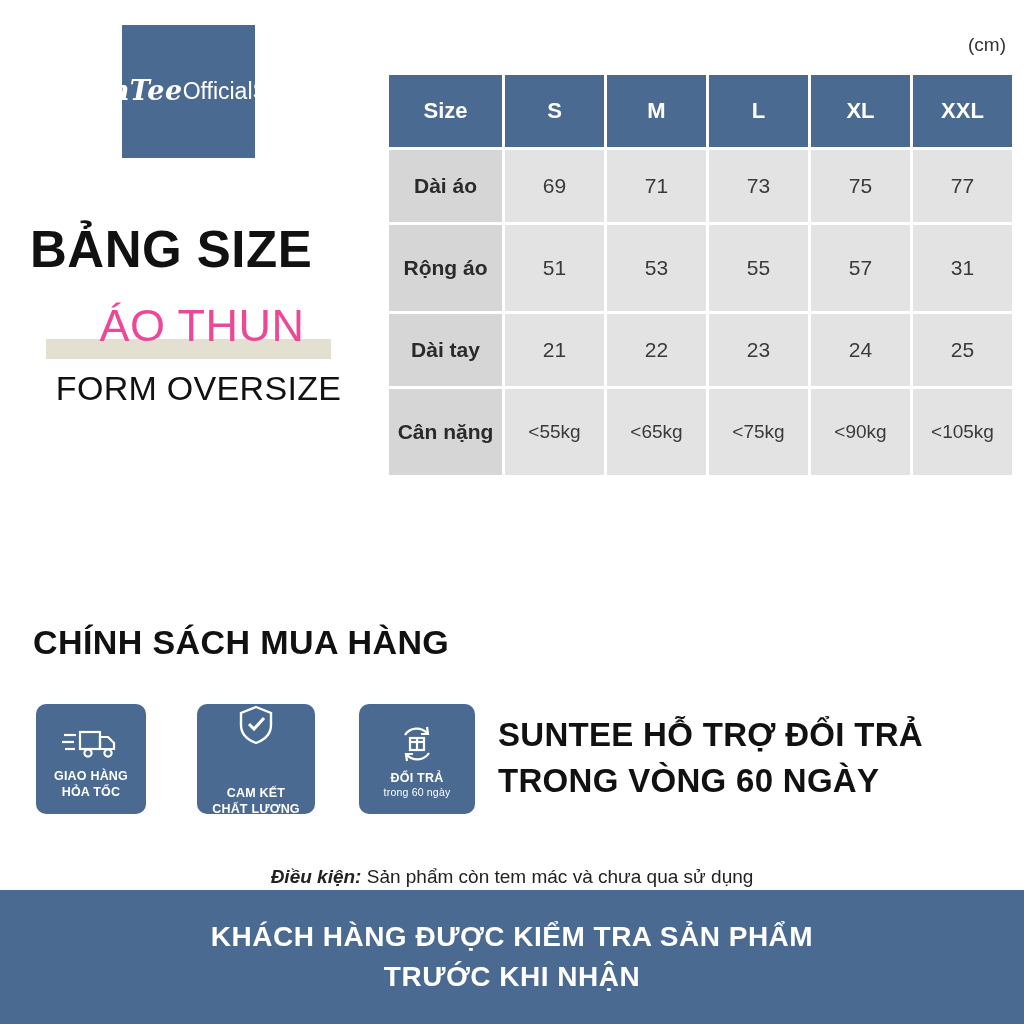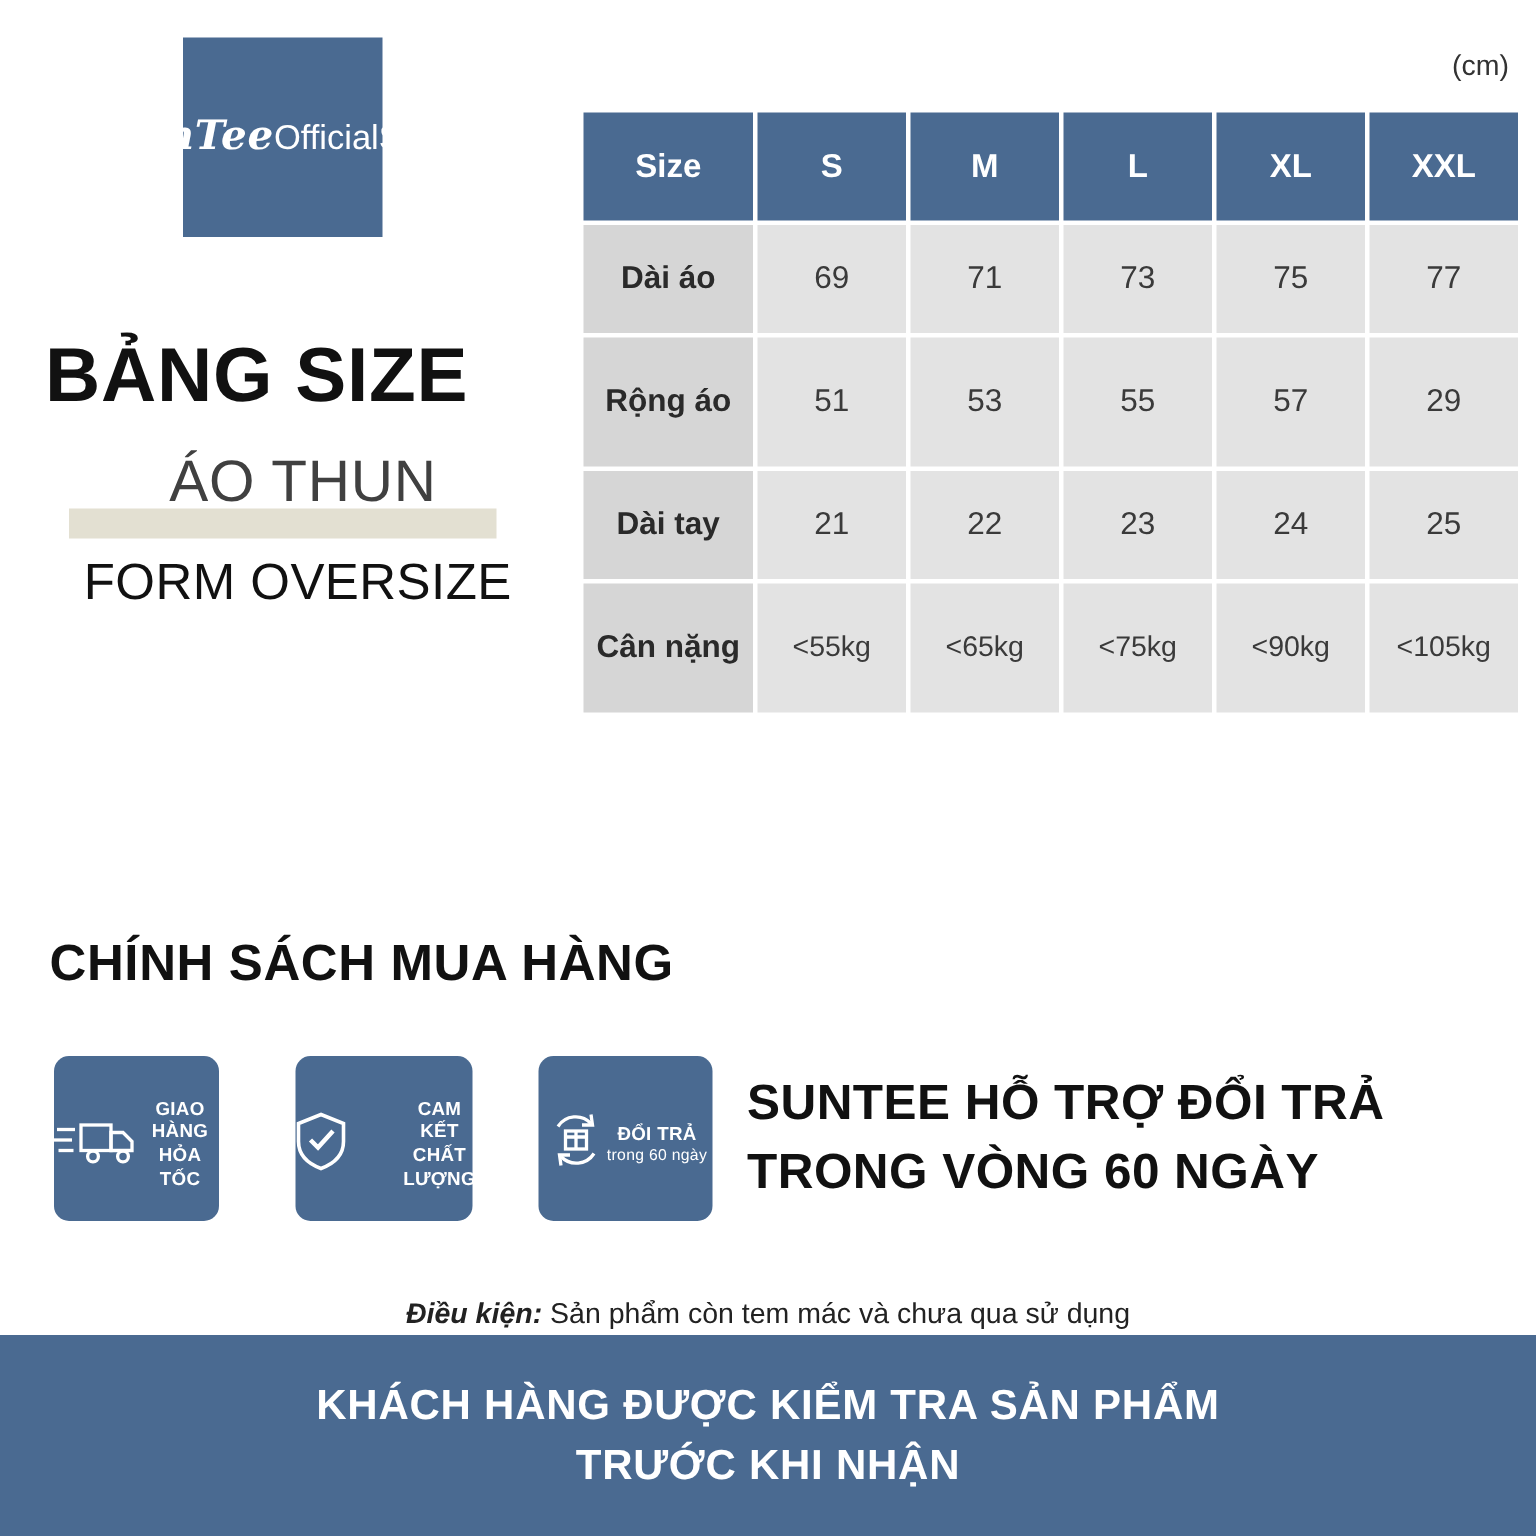--- a/index.html
+++ b/index.html
@@ -67,23 +67,23 @@
   .title-highlight {
     position: absolute;
     left: 46px; top: 339px;
     width: 285px; height: 20px;
     background: #e3e0d2;
     z-index: 1;
   }
   .title-sub {
     position: relative;
     z-index: 2;
-    font-size: 39px;
-    font-weight: 400;
-    color: #404040;
+    font-size: 45px;
+    font-weight: 400;
+    color: #ec4899;
     letter-spacing: 0.5px;
   }
   .title-form {
     position: absolute;
     left: 36px; top: 369px;
     width: 325px;
     text-align: center;
     font-size: 34px;
     font-weight: 400;
     color: #111111;
@@ -158,21 +158,21 @@
   }
 
   
   .badge {
     position: absolute;
     width: 110px; height: 110px;
     background: #4a6a91;
     border-radius: 10px;
     color: #ffffff;
     display: flex;
-    flex-direction: row;
+    flex-direction: column;
     align-items: center;
     justify-content: center;
     padding-top: 4px;
   }
   .badge-1 { left: 36px; top: 704px; }
   .badge-2 { left: 197px; top: 704px; width: 118px; gap: 36px; }
   .badge-3 { left: 359px; top: 704px; width: 116px; }
   .badge .ico { height: 44px; display: flex; align-items: center; justify-content: center; }
   .badge .txt {
     font-size: 12.5px;
@@ -262,21 +262,21 @@
       <td class="cell">73</td>
       <td class="cell">75</td>
       <td class="cell">77</td>
     </tr>
     <tr class="tall">
       <th class="row-head">Rộng áo</th>
       <td class="cell">51</td>
       <td class="cell">53</td>
       <td class="cell">55</td>
       <td class="cell">57</td>
-      <td class="cell">29</td>
+      <td class="cell">31</td>
     </tr>
     <tr>
       <th class="row-head">Dài tay</th>
       <td class="cell">21</td>
       <td class="cell">22</td>
       <td class="cell">23</td>
       <td class="cell">24</td>
       <td class="cell">25</td>
     </tr>
     <tr class="tall">

